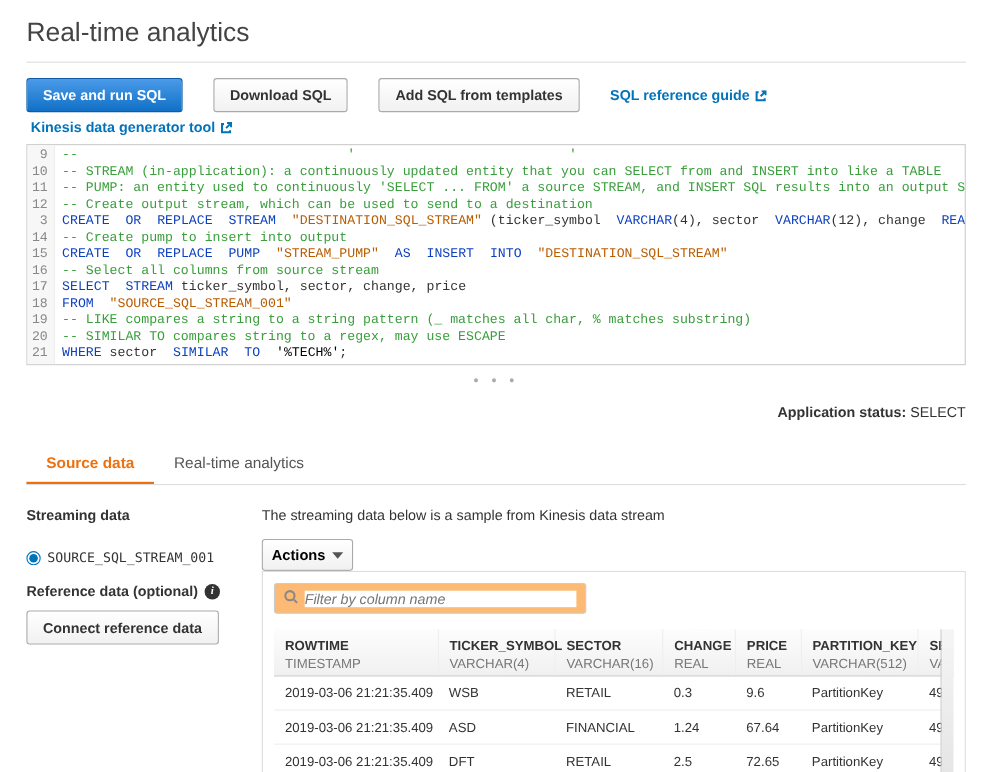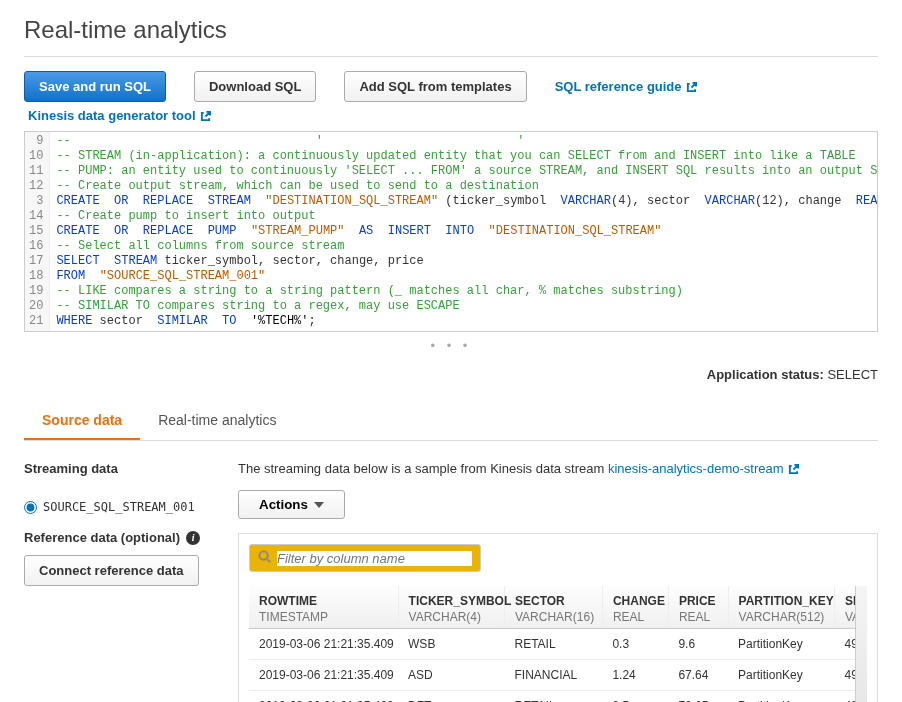--- a/index.html
+++ b/index.html
@@ -37,24 +37,24 @@
 .left-col { width: 190px; flex-shrink: 0; }
 .right-col { flex: 1; min-width: 0; }
 
 .section-title { font-weight: bold; margin-bottom: 24px; font-size: 13px; }
 .radio-row { display: flex; align-items: center; gap: 6px; margin-bottom: 16px; font-family: monospace; font-size: 12px; }
 .radio-row input { accent-color: #0073bb; }
 .ref-title { display: flex; align-items: center; gap: 6px; font-weight: bold; margin-bottom: 10px; }
 .info-icon { width: 14px; height: 14px; border-radius: 50%; background: #333; color: #fff; display: inline-flex; align-items: center; justify-content: center; font-size: 10px; font-style: italic; font-family: serif; }
 
 .desc { font-size: 13px; margin-bottom: 14px; }
-.actions-btn { display: inline-flex; align-items: center; gap: 6px; padding: 6px 20px; border: 1px solid #aaa; border-radius: 3px; background: linear-gradient(#fff,#f1f1f1); font-weight: bold; cursor: pointer; margin-bottom: 14px; }
+.actions-btn { display: inline-flex; align-items: center; gap: 6px; padding: 6px 8px; border: 1px solid #aaa; border-radius: 3px; background: linear-gradient(#fff,#f1f1f1); font-weight: bold; cursor: pointer; }
 .caret { width: 0; height: 0; border-left: 5px solid transparent; border-right: 5px solid transparent; border-top: 6px solid #555; }
 
-.filter-wrap { border: 1px solid #ccc; border-radius: 3px; padding: 5px 8px; display: flex; align-items: center; gap: 6px; width: 232px; margin-bottom: 14px; background: #eab308; }
+.filter-wrap { border: 1px solid #ccc; border-radius: 3px; padding: 5px 8px; display: flex; align-items: center; gap: 6px; width: 284px; margin-bottom: 14px; background: #fdba74; }
 .filter-wrap input { border: none; outline: none; font-style: italic; color: #888; flex: 1; font-size: 13px; }
 .search-icon svg { stroke: #888; fill: none; stroke-width: 2; width: 13px; height: 13px; }
 
 .table-wrap { border: 1px solid #ddd; overflow: hidden; position: relative; }
 .data-table { width: 100%; border-collapse: collapse; font-size: 12px; table-layout: fixed; }
 .data-table th { background: linear-gradient(#fdfdfd,#f0f0f0); text-align: left; padding: 8px 10px 4px; border-bottom: 1px solid #ccc; border-right: 1px solid #eee; vertical-align: top; }
 .data-table th .col-name { font-weight: bold; display: block; }
 .data-table th .col-type { color: #777; font-weight: normal; display: block; margin-top: 2px; }
 .data-table td { padding: 8px 10px; border-bottom: 1px solid #eee; white-space: nowrap; overflow: hidden; }
 .scroll-hint { position: absolute; right: 0; top: 0; bottom: 0; width: 12px; background: linear-gradient(#f5f5f5,#e5e5e5); border-left: 1px solid #ccc; }
@@ -124,26 +124,21 @@
     </label>
     <div class="ref-title">
       <span>Reference data (optional)</span>
       <span class="info-icon">i</span>
     </div>
     <button class="btn" style="font-weight:bold;">Connect reference data</button>
   </div>
 
   <div class="right-col">
     <div class="desc">
-      <span>The streaming data below is a sample from Kinesis data stream </span><a class="link">
-          <span>kinesis-analytics-demo-stream</span> 
-          <span class="ext-icon"><svg viewBox="0 0 12 12">
-              <path d="M4 2H2v8h8V8M6 6l5-5M7 1h4v4"></path>
-            </svg></span>
-        </a>
+      <span>The streaming data below is a sample from Kinesis data stream </span>
     </div>
 
     <button class="actions-btn">
       <span>Actions</span>
       <span class="caret"></span>
     </button>
 
     <div style="border:1px solid #ddd; padding:10px 10px 0; position:relative;">
       <div class="filter-wrap">
         <span class="search-icon"><svg viewBox="0 0 14 14">

